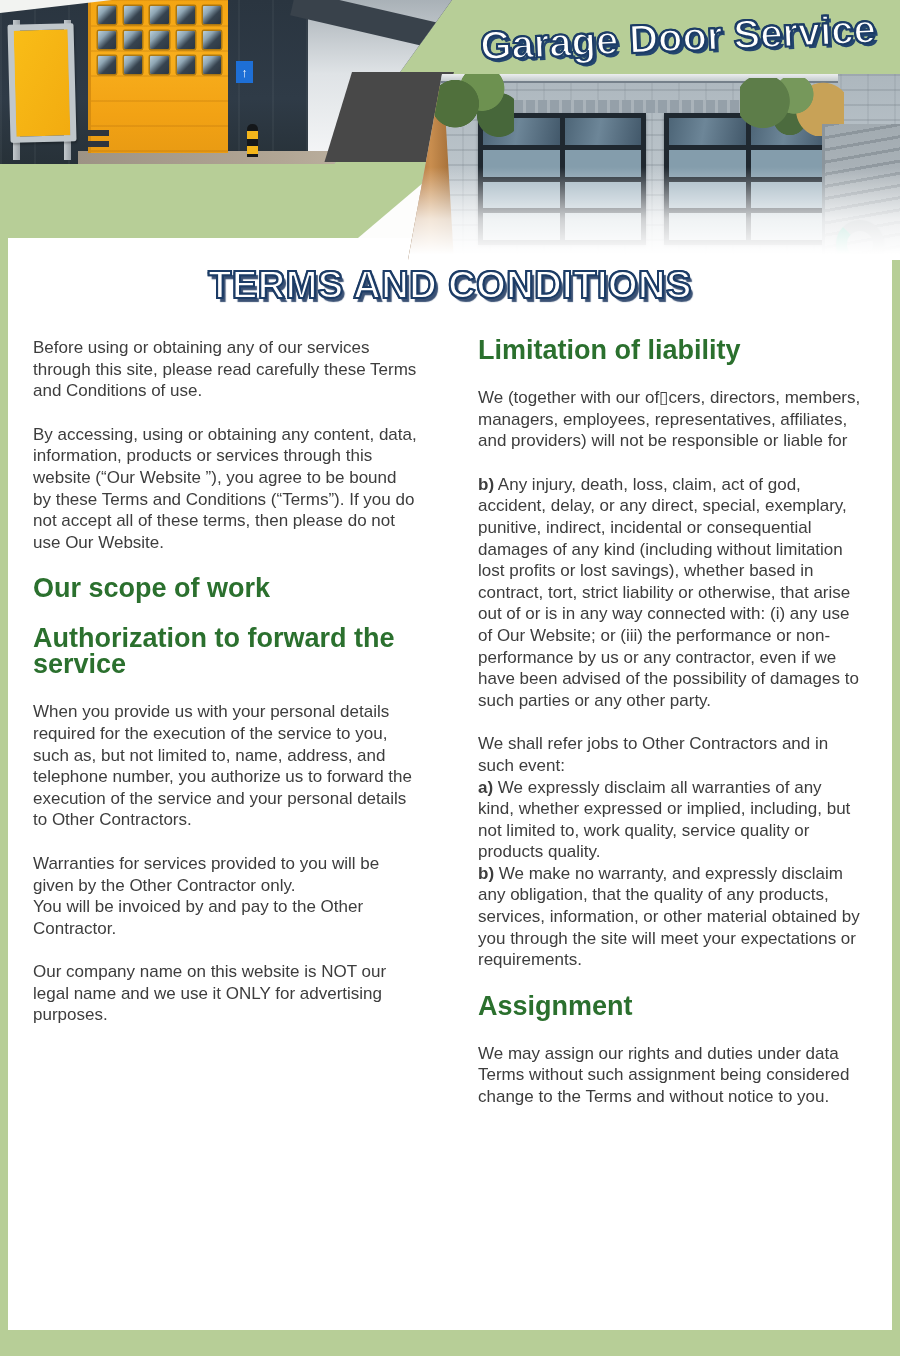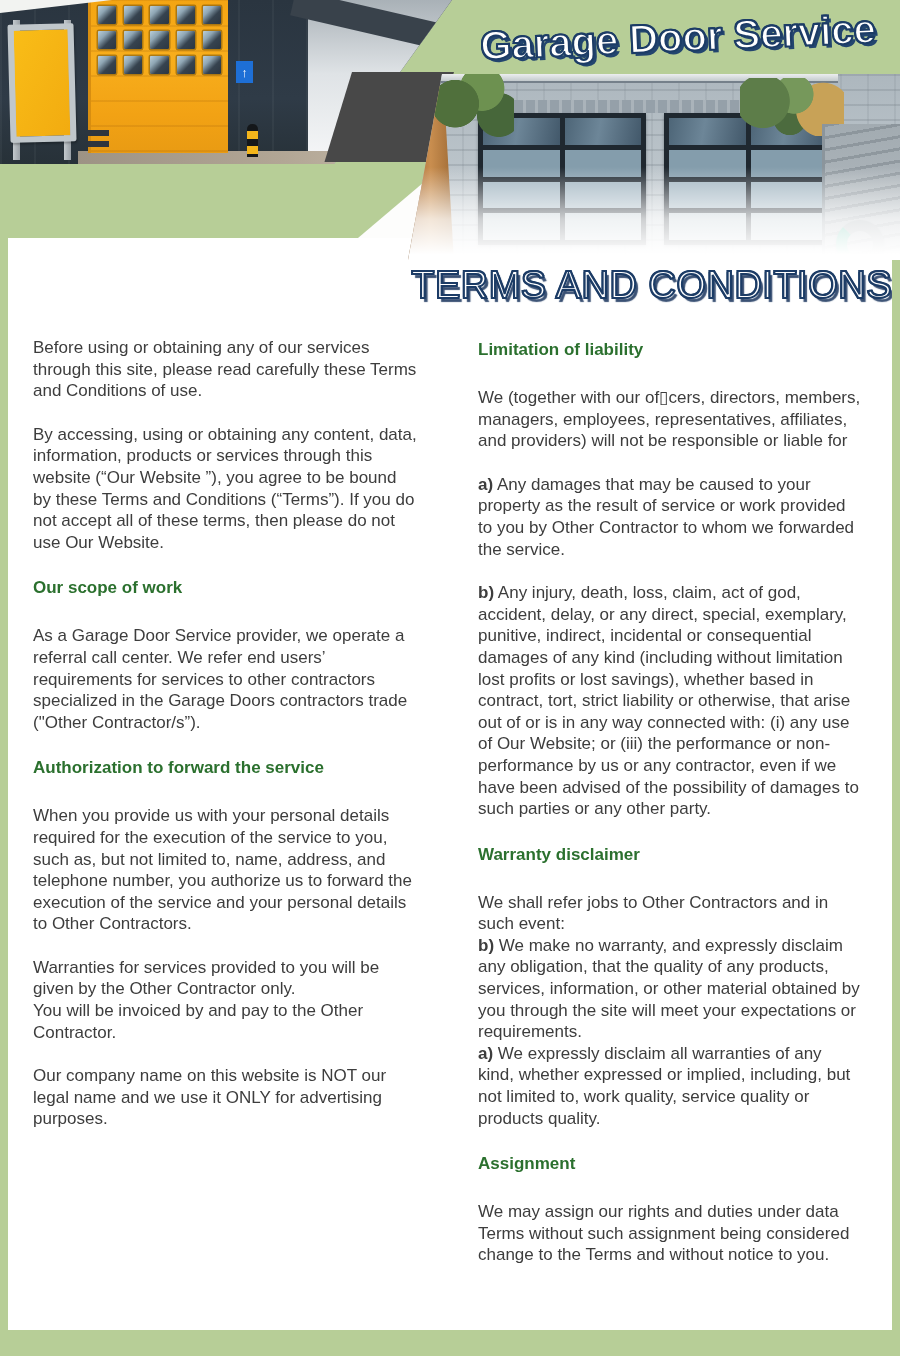--- a/index.html
+++ b/index.html
@@ -115,29 +115,29 @@
   .logo { position:absolute; left:466px; top:6px; width:424px; height:62px; z-index:3;
     display:flex; align-items:center; justify-content:center;
     transform:rotate(-2.5deg); white-space:nowrap;
     font-size:40px; font-weight:800; letter-spacing:0;
     color:#ffffff; -webkit-text-stroke:2px #1c3c66;
     text-shadow:3px 3px 0 #23456f, -1px -1px 0 #1c3c66, 1px -1px 0 #1c3c66, -1px 1px 0 #1c3c66; }
 
   
   .card { position:relative; margin:0 8px; height:1092px; background:#ffffff;
     z-index:1; overflow:hidden; }
-  .page-title { margin:26px 0 0; text-align:right;
-    font-size:38px; font-weight:400; letter-spacing:.5px;
+  .page-title { margin:26px 0 0; text-align:center;
+    font-size:38px; font-weight:700; letter-spacing:.5px;
     color:#ffffff; -webkit-text-stroke:2px #1c3c66;
     text-shadow:3px 4px 1px rgba(23,50,92,.85), -1px -1px 0 #1c3c66, 1px -1px 0 #1c3c66, -1px 1px 0 #1c3c66; }
   .columns { display:grid; grid-template-columns:1fr 1fr; column-gap:61px;
     padding:30px 30px 0 25px;
     font-size:17px; line-height:21.6px; color:#3d3d3d; }
   .columns p { margin:0 0 22px; }
-  .sec-heading { font-size:17px; line-height:26px; font-weight:700; color:#2b702e;
+  .sec-heading { font-size:27px; line-height:26px; font-weight:700; color:#2b702e;
     margin:4px 0 24px; }
   b.item-label { font-weight:700; }
 
   
   .bottom-bar { height:26px; background:#b7ce97; }
 </style>
 </head>
 <body>
 
 <div class="header">
@@ -222,45 +222,42 @@
 <div class="card">
   <h1 class="page-title">TERMS AND CONDITIONS</h1>
 
   <div class="columns">
 
     <div class="col">
       <p>Before using or obtaining any of our services through this site, please read carefully these Terms and Conditions of use.</p>
       <p>By accessing, using or obtaining any content, data, information, products or services through this website (“Our Website ”), you agree to be bound by these Terms and Conditions (“Terms”). If you do not accept all of these terms, then please do not use Our Website.</p>
 
       <h2 class="sec-heading">Our scope of work</h2>
-      <p>As a Garage Door Service provider, we operate a referral call center. We refer end users’ requirements for services to other contractors specialized in the Garage Doors contractors trade ("Other Contractor/s”).</p>
 
       <h2 class="sec-heading">Authorization to forward the service</h2>
       <p>When you provide us with your personal details required for the execution of the service to you, such as, but not limited to, name, address, and telephone number, you authorize us to forward the execution of the service and your personal details to Other Contractors.</p>
 
       <p class="lines">
         </p>
         <div>Warranties for services provided to you will be given by the Other Contractor only.</div>
         <div>You will be invoiced by and pay to the Other Contractor.</div>
       <p></p>
       <p>Our company name on this website is NOT our legal name and we use it ONLY for advertising purposes.</p>
     </div>
 
     <div class="col">
       <h2 class="sec-heading" style="margin-top:0;">Limitation of liability</h2>
       <p>We (together with our of▯cers, directors, members, managers, employees, representatives, affiliates, and providers) will not be responsible or liable for</p>
-      <p><b class="item-label">a)</b> <span>Any damages that may be caused to your property as the result of service or work provided to you by Other Contractor to whom we forwarded the service.</span></p>
       <p><b class="item-label">b)</b> <span>Any injury, death, loss, claim, act of god, accident, delay, or any direct, special, exemplary, punitive, indirect, incidental or consequential damages of any kind (including without limitation lost profits or lost savings), whether based in contract, tort, strict liability or otherwise, that arise out of or is in any way connected with: (i) any use of Our Website; or (iii) the performance or non-performance by us or any contractor, even if we have been advised of the possibility of damages to such parties or any other party.</span></p>
 
-      <h2 class="sec-heading">Warranty disclaimer</h2>
       <p class="lines">
         </p>
         <div>We shall refer jobs to Other Contractors and in such event:</div>
+        <div><b class="item-label">a)</b> <span>We expressly disclaim all warranties of any kind, whether expressed or implied, including, but not limited to, work quality, service quality or products quality.</span></div>
         <div><b class="item-label">b)</b> <span>We make no warranty, and expressly disclaim any obligation, that the quality of any products, services, information, or other material obtained by you through the site will meet your expectations or requirements.</span></div>
-        <div><b class="item-label">a)</b> <span>We expressly disclaim all warranties of any kind, whether expressed or implied, including, but not limited to, work quality, service quality or products quality.</span></div>
       <p></p>
 
       <h2 class="sec-heading">Assignment</h2>
       <p>We may assign our rights and duties under data Terms without such assignment being considered change to the Terms and without notice to you.</p>
     </div>
 
   </div>
 </div>
 
 <div class="bottom-bar"></div>

